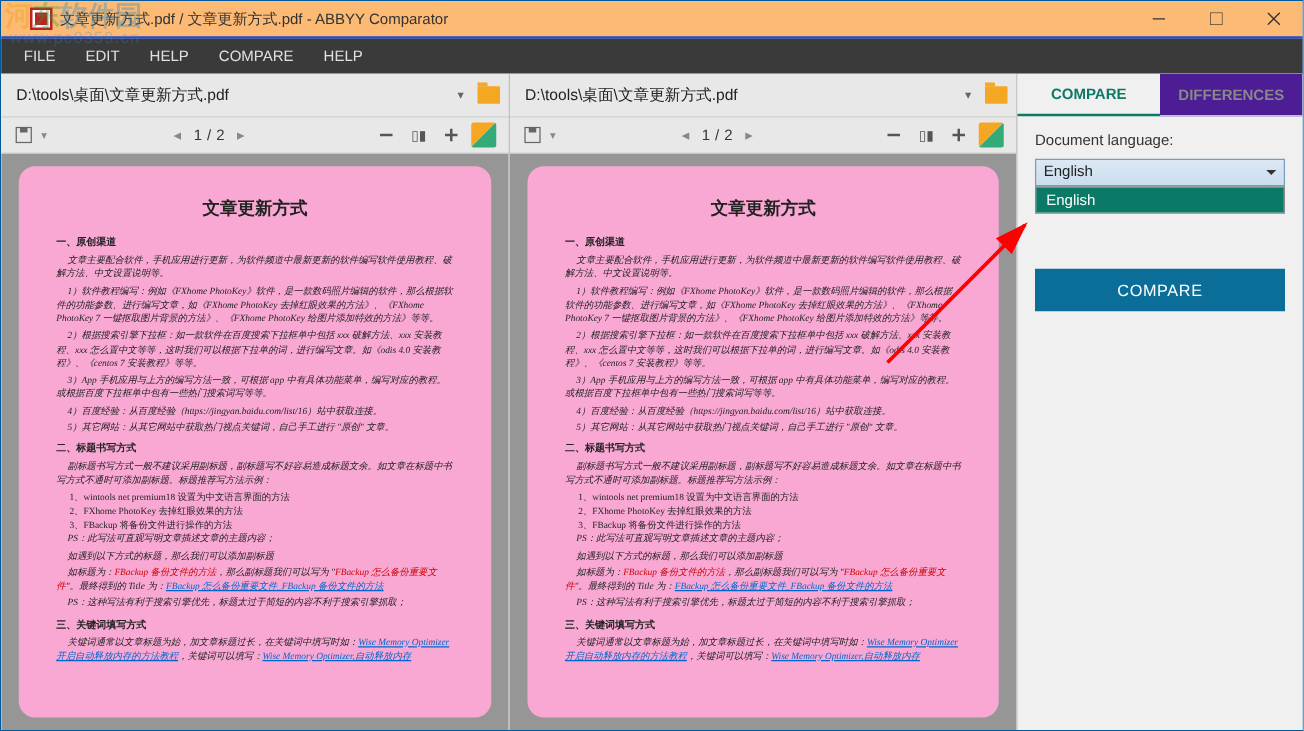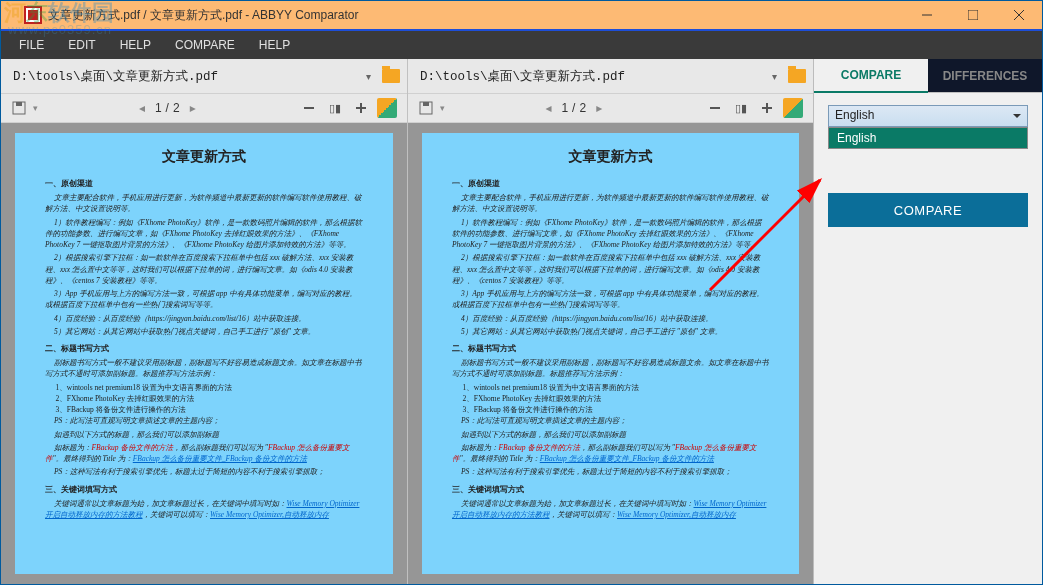--- a/index.html
+++ b/index.html
@@ -15,47 +15,47 @@
 
 .menubar { height: 28px; background: #3a3a3a; display: flex; align-items: center; padding: 0 6px; }
 .menubar .mitem { color: #e0e0e0; padding: 0 12px; font-size: 12px; height: 28px; display: flex; align-items: center; }
 
 .workspace { flex: 1; display: flex; background: #e8e8e8; overflow: hidden; }
 
 .doc-pane { width: 406px; display: flex; flex-direction: column; background: #e8e8e8; }
 .doc-pane + .doc-pane { border-left: 1px solid #c0c0c0; }
 
 .path-bar { height: 34px; display: flex; align-items: center; padding: 4px 6px; background: #e8e8e8; }
-.path-text { flex: 1; color: #222; font-size: 12.5px; padding: 4px 6px; background: #fff0; font-family: Liberation Mono, monospace; }
+.path-text { flex: 1; color: #222; font-size: 12.5px; padding: 4px 6px; background: #fff0; }
 .path-bar .chev { color: #666; padding: 0 6px; font-size: 10px; }
 .icon-btn { width: 20px; height: 20px; display: flex; align-items: center; justify-content: center; margin-left: 4px; }
 .folder-ic { width: 18px; height: 14px; background: #f5a623; border-radius: 1px; position: relative; }
 .folder-ic::before { content: ""; position: absolute; top: -3px; left: 0; width: 8px; height: 3px; background: #f5a623; }
 
 .tool-bar { height: 30px; display: flex; align-items: center; padding: 2px 6px; background: #e8e8e8; border-top: 1px solid #d0d0d0; border-bottom: 1px solid #d0d0d0; }
 .tool-bar .tool { width: 24px; height: 24px; display:flex; align-items:center; justify-content:center; color:#555; margin-right: 2px; }
 .tool-bar .sep-flex { flex: 1; }
 .page-ctr { display: flex; align-items: center; color:#333; }
 .page-ctr .arrow { padding: 0 6px; color: #888; }
 .page-ctr .pg { padding: 0 4px; }
 .fit-ic { width:20px; height:20px; background: linear-gradient(135deg,#f5a623 0%,#f5a623 50%,#3a7 50%); border-radius:2px; }
 .save-ic svg, .minus svg, .plus svg { width:14px; height:14px; }
 
 .doc-body { flex: 1; background: #969696; padding: 10px 14px; overflow: hidden; }
-.page { background: #7dd3fc; width: 100%; height: 100%; padding: 15px 30px; font-family: "SimSun","Microsoft YaHei"; color: #222; overflow:hidden; position:relative; }
+.page { background: #f9a8d4; width: 100%; height: 100%; padding: 25px 30px; font-family: "SimSun","Microsoft YaHei"; color: #222; overflow:hidden; position:relative;border-radius:13px; }
 .page h2 { text-align: center; font-size: 14px; font-weight: bold; margin-bottom: 12px; }
 .page .sec { font-size: 8px; font-weight: bold; margin: 6px 0 3px; }
 .page p { font-size: 7.5px; line-height: 1.5; margin-bottom: 2px; text-indent: 1.2em; font-style: italic;}
 .page .item { font-size: 7.5px; line-height:1.5; text-indent: 1.4em; }
 .page .red { color: #c00; }
 .page .blue { color: #06c; text-decoration: underline; }
 
 .side-panel { flex: 1; min-width: 220px; background: #f0f0f0; display: flex; flex-direction: column; border-left: 1px solid #bcbcbc; }
 .side-tabs { display: flex; height: 34px; }
-.stab { flex: 1; display: flex; align-items: center; justify-content: center; font-size: 12px; font-weight: 600; color: #888; border-bottom: 1px solid #c0c0c0; background:#0f172a;}
+.stab { flex: 1; display: flex; align-items: center; justify-content: center; font-size: 12px; font-weight: 600; color: #888; border-bottom: 1px solid #c0c0c0; background:#4c1d95;}
 .stab.active { color: #0a7a66; background:#f0f0f0; border-bottom: 2px solid #0a7a66; }
 .side-body { padding: 12px 14px; display: flex; flex-direction:column; gap: 8px;}
 .lang-label { color:#333; font-size:12px; }
 .lang-select { position:relative; }
 .lang-select .sel-box { height: 22px; border: 1px solid #7a9ab8; background: linear-gradient(#dce8f4,#c9def0); padding: 2px 20px 2px 6px; font-size:12px; color:#222; position:relative;}
 .lang-select .sel-box::after { content:""; position:absolute; right:6px; top:8px; border:4px solid transparent; border-top-color:#333;}
 .dropdown { position: absolute; top: 22px; left: 0; right: 0; background: #fff; border: 1px solid #888; z-index: 10; }
 .dropdown .opt { padding: 3px 8px; font-size: 12px; color: #222; }
 .dropdown .opt.sel { background: #0a7a66; color: #fff; }
 .compare-btn { margin-top: 10px; height: 34px; background: #0b6e99; color: #fff; display: flex; align-items:center; justify-content:center; font-size: 13px; letter-spacing: 0.5px;}
@@ -237,20 +237,21 @@
         </div>
       </div>
     </div>
 
     <div class="side-panel">
       <div class="side-tabs">
         <div class="stab active">COMPARE</div>
         <div class="stab">DIFFERENCES</div>
       </div>
       <div class="side-body">
+        <div class="lang-label">Document language:</div>
         <div class="lang-select">
           <div class="sel-box">English</div>
           <div class="dropdown">
             <div class="opt sel">English</div>
           </div>
         </div>
         <div style="height:40px;"></div>
         <div class="compare-btn">COMPARE</div>
       </div>
     </div>

